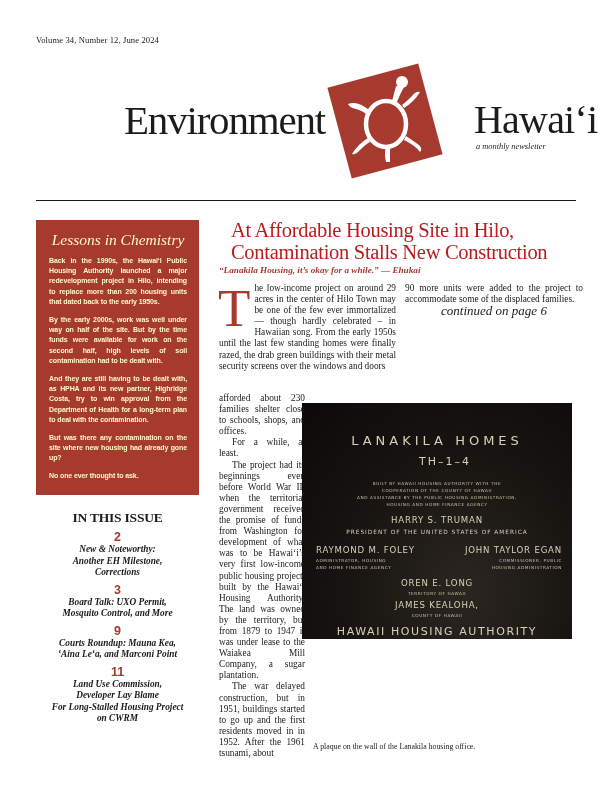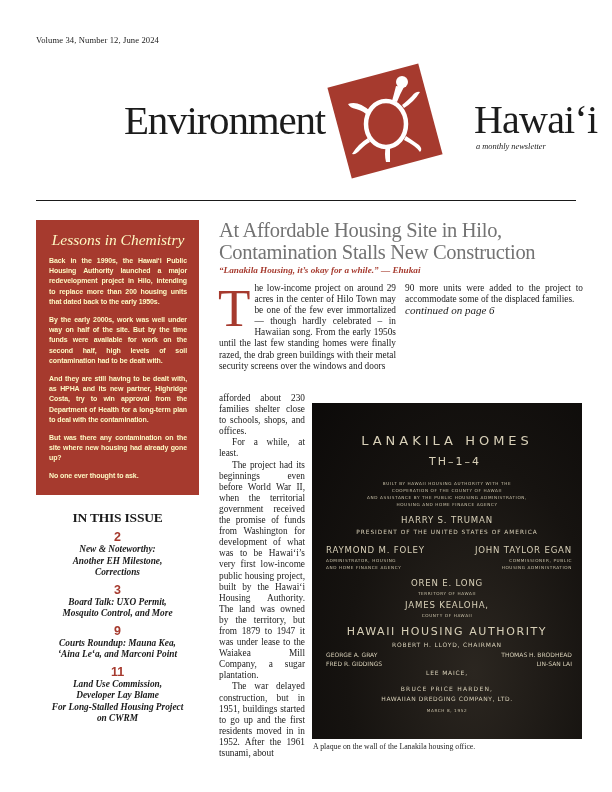--- a/index.html
+++ b/index.html
@@ -17,33 +17,33 @@
 
   .sidebar-box { left: 36px; top: 220px; width: 163px; height: 275px; background: #a63a2e; color: #fef9c3; box-sizing: border-box; padding: 12px 12px 0 13px; }
   .sb-title { font-style: italic; font-size: 15.5px; text-align: center; margin-bottom: 8px; line-height: 1; }
   .sb-p { font-family: "Liberation Sans", "DejaVu Sans", sans-serif; font-weight: bold; font-size: 7px; line-height: 10.4px; text-align: justify; margin: 0 0 7px 0; letter-spacing: -0.1px; }
 
   .toc { left: 36px; top: 510px; width: 163px; text-align: center; }
   .toc-head { font-size: 13.5px; font-weight: bold; letter-spacing: -0.2px; margin-bottom: 4px; }
   .toc-num { font-family: "Liberation Sans", "DejaVu Sans", sans-serif; font-weight: bold; color: #a63a2e; font-size: 12.5px; line-height: 13px; margin-top: 5px; }
   .toc-text { font-style: italic; font-weight: bold; font-size: 9.3px; line-height: 11.5px; }
 
-  .headline { left: 219px; top: 219px; width: 370px; font-size: 20.5px; line-height: 22px; color: #737373; letter-spacing: -0.3px; }
+  .headline { left: 231px; top: 219px; width: 370px; font-size: 20.5px; line-height: 22px; color: #b91c1c; letter-spacing: -0.3px; }
   .deck { left: 219px; top: 265px; font-size: 9.2px; font-style: italic; font-weight: bold; color: #a63a2e; }
 
   .body-text { font-size: 9.3px; line-height: 11.1px; text-align: justify; color: #1a1a1a; }
   .col1 { left: 219px; top: 283px; width: 177px; }
   .col1-narrow { left: 219px; top: 393px; width: 86px; }
   .col2 { left: 405px; top: 283px; width: 178px; }
   .body-text p { margin: 0; text-indent: 13px; }
   .body-text p.noind { text-indent: 0; }
   .dropcap { float: left; font-size: 53px; line-height: 40px; color: #a63a2e; margin: 2px 4px 0 -1px; padding-top: 3px; }
-  .cont { text-align: left; font-style: italic; font-size: 11px; }
+  .cont { text-align: center; font-style: italic; font-size: 13px; }
 
-  .photo { left: 312px; top: 403px; width: 270px; height: 336px; background: #141210; box-sizing: border-box; overflow: hidden;
+  .photo { left: 302px; top: 403px; width: 270px; height: 236px; background: #141210; box-sizing: border-box; overflow: hidden;
     background-image: radial-gradient(ellipse at 60% 80%, #2b2620 0%, #161310 55%, #0c0a09 100%); }
   .plaque { color: #d8d0b8; font-family: "DejaVu Sans", "Liberation Sans", sans-serif; text-align: center; position: absolute; left: 0; width: 270px; }
   .pl-big { font-size: 13px; letter-spacing: 4px; }
   .pl-med { font-size: 8.6px; letter-spacing: 0.8px; }
   .pl-small { font-size: 4.2px; letter-spacing: 0.6px; color: #c9c1a8; }
   .caption { left: 313px; top: 742px; font-size: 7.8px; color: #222; }
 </style>
 </head>
 <body>
 

